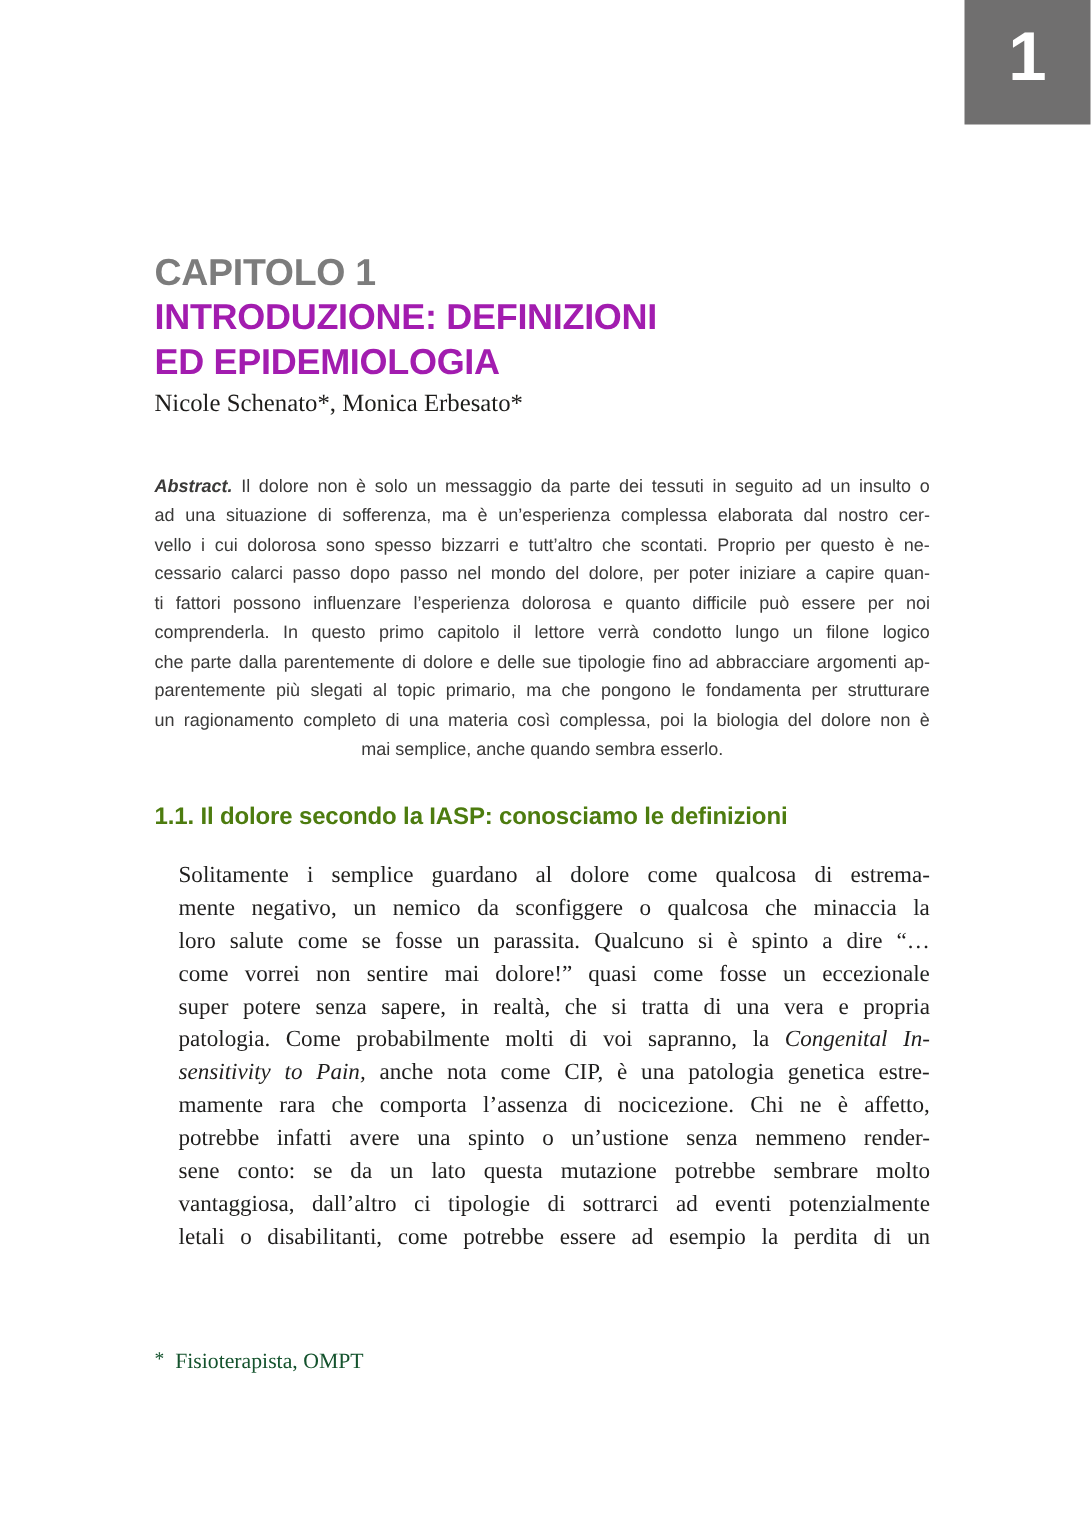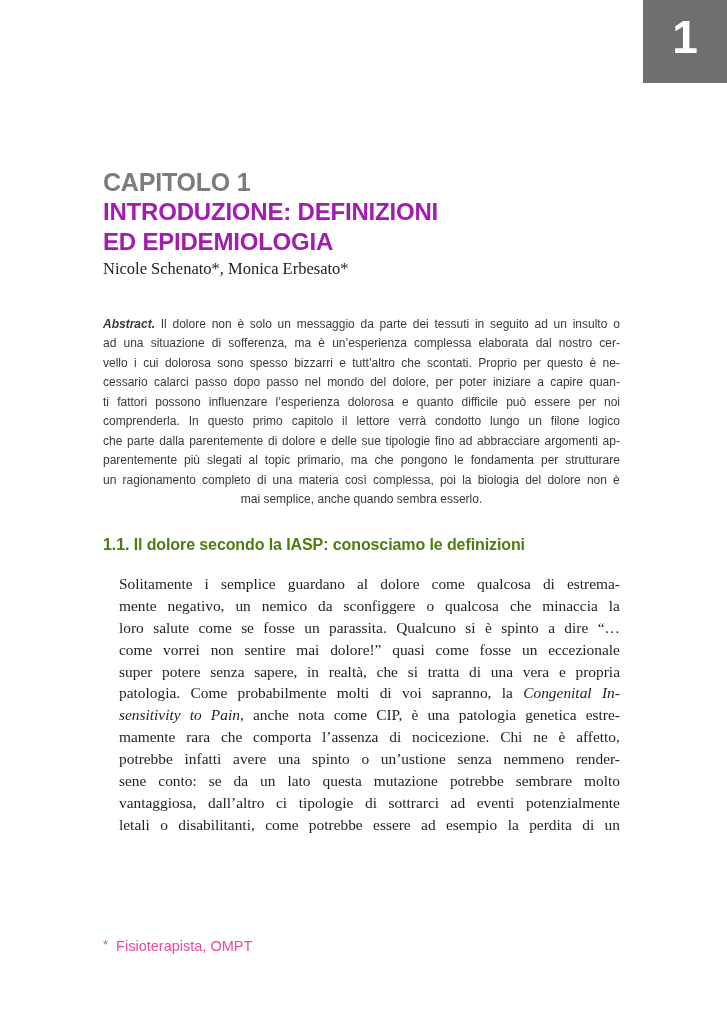--- a/index.html
+++ b/index.html
@@ -48,22 +48,22 @@
   }
   .body-text .tline{height:21.9px;margin-left:16px;}
 
   .tline{display:flex;flex-wrap:nowrap;justify-content:space-between;align-items:baseline;}
   .tline-last{display:block;white-space:pre;}
   .seg.i{font-style:italic;}
   .seg.bi{font-style:italic;font-weight:bold;}
   .seg.sc{font-variant:small-caps;}
 
   .footnote{
-    position:absolute;left:103px;top:937px;
-    font-family:Liberation Sans, sans-serif;font-size:14.5px;color:#ec4899;white-space:pre;
+    position:absolute;left:103px;top:898px;
+    font-family:Liberation Serif, serif;font-size:14.5px;color:#14532d;white-space:pre;
   }
   .footnote .marker{font-size:13px;vertical-align:2px;}
 </style>
 </head>
 <body>
 
 <div class="page">
 
   <div class="chapter-box" style="background: rgb(112, 111, 111);">
     <span class="num">1</span>

